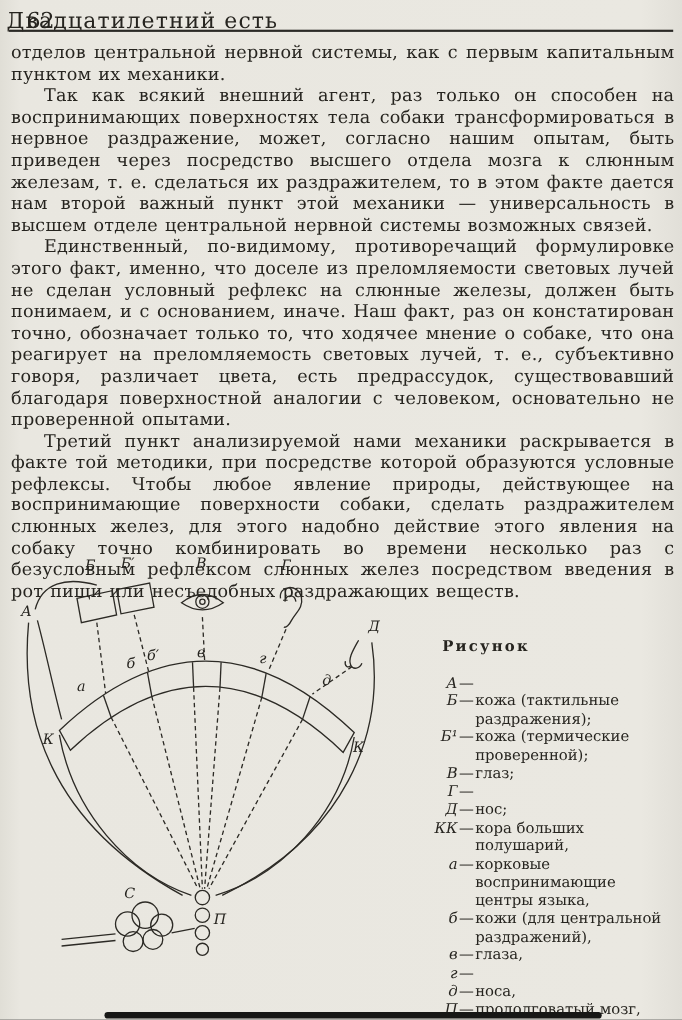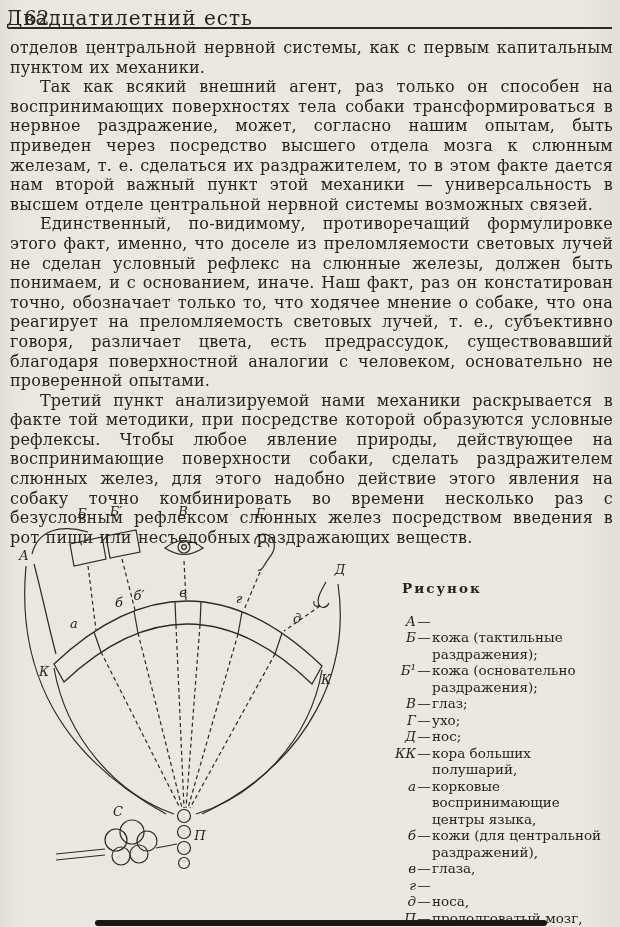--- a/index.html
+++ b/index.html
@@ -157,31 +157,30 @@
         <span class="dash">—</span>
       </div>
       <div class="legend-item">
         <span class="key">Б</span>
         <span class="dash">—</span>
         <span class="desc">кожа (тактильные раздражения);</span>
       </div>
       <div class="legend-item">
         <span class="key">Б¹</span>
         <span class="dash">—</span>
-        <span class="desc">кожа (основательно раздражения);</span>
+        <span class="desc">кожа (термические проверенной);</span>
       </div>
       <div class="legend-item">
         <span class="key">В</span>
         <span class="dash">—</span>
         <span class="desc">глаз;</span>
       </div>
       <div class="legend-item">
         <span class="key">Г</span>
         <span class="dash">—</span>
-        <span class="desc">ухо;</span>
       </div>
       <div class="legend-item">
         <span class="key">Д</span>
         <span class="dash">—</span>
         <span class="desc">нос;</span>
       </div>
       <div class="legend-item">
         <span class="key">КК</span>
         <span class="dash">—</span>
         <span class="desc">кора больших полушарий,</span>

